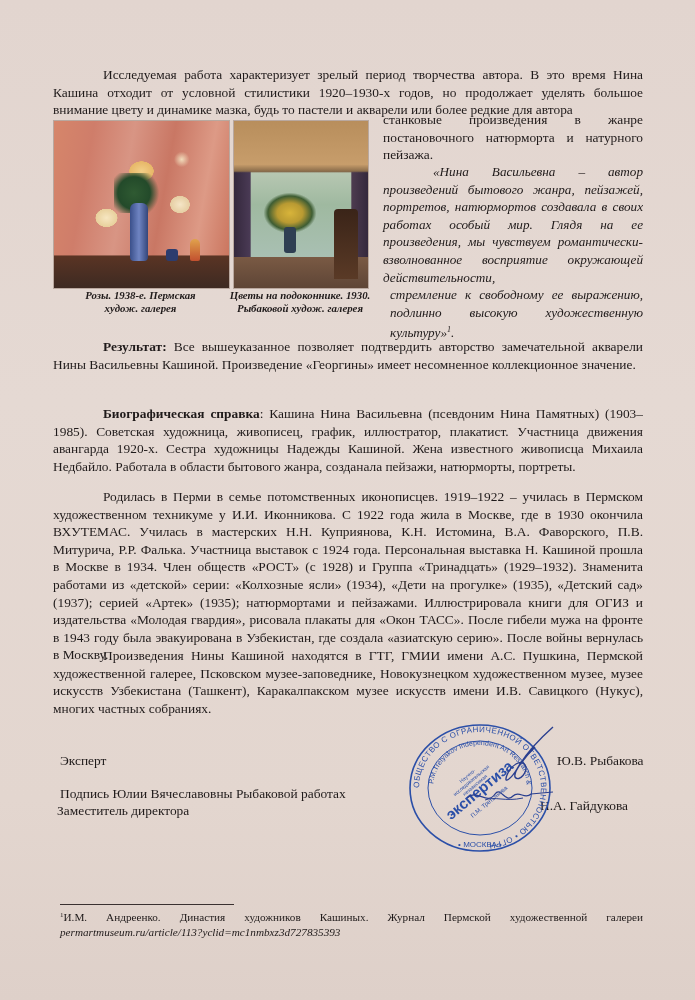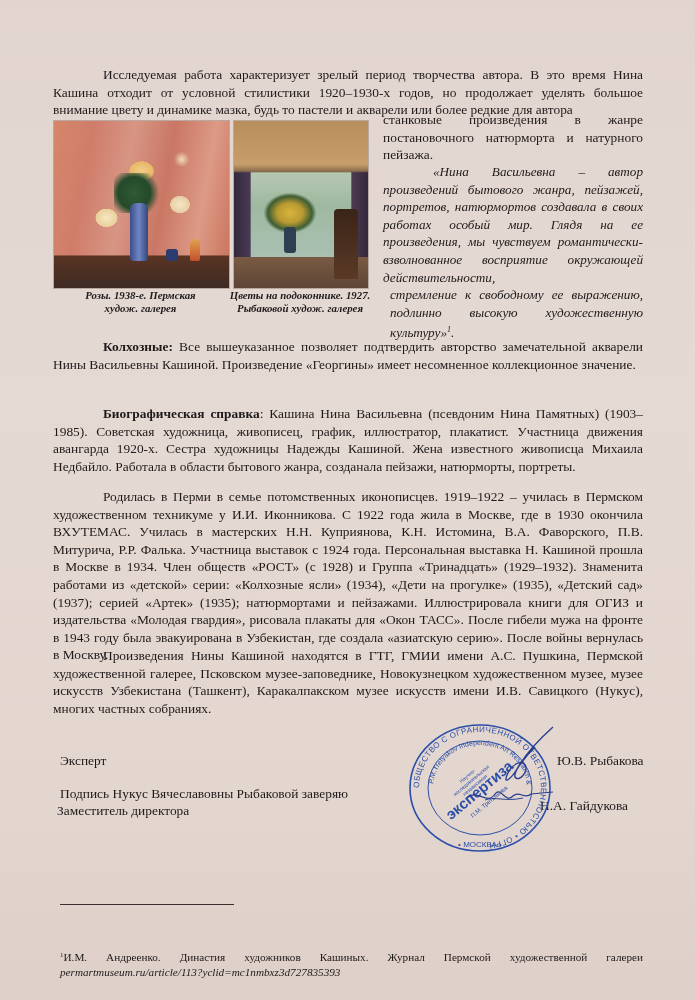--- a/index.html
+++ b/index.html
@@ -65,21 +65,21 @@
   #sig-deputy { left: 57px; top: 802px; }
   #sig-name1 { left: 557px; top: 752px; }
   #sig-name2 { left: 540px; top: 797px; }
 
   #stamp { position: absolute; left: 405px; top: 723px; width: 150px; height: 130px; }
   #sign1 { position:absolute; left: 495px; top: 725px; width: 60px; height: 65px; }
   #sign2 { position:absolute; left: 465px; top: 780px; width: 90px; height: 30px; }
 
   #fn-rule { position: absolute; left: 60px; top: 904px; width: 174px; height: 1px; background: #3a3030; }
   #fn { position: absolute; left: 60px; top: 908px; width: 583px; font-size: 11.2px; line-height: 14.5px; }
-  #fn .fn-line1 { text-align: justify; text-align-last: justify; margin-top: 40px; }
+  #fn .fn-line1 { text-align: justify; text-align-last: justify; }
   #fn sup { font-size: 7px; vertical-align: 4px; }
   #fn .url { font-style: italic; }
   sup.ref { font-size: 8px; vertical-align: 5px; font-style: italic; }
 </style>
 </head>
 <body>
 
 <div class="page">
 
   <p class="txt indent" id="p-intro" style="margin:0"><span>Исследуемая работа характеризует зрелый период творчества автора. В это время Нина Кашина отходит от условной стилистики 1920–1930-х годов, но продолжает уделять большое внимание цвету и динамике мазка, будь то пастели и акварели или более редкие для автора</span></p>
@@ -95,41 +95,41 @@
     <div class="bouquet"></div>
     <div class="vase2"></div>
     <div class="chair"></div>
   </div>
 
   <div class="cap" id="cap1">
     <div>Розы. 1938-е. Пермская</div>
     <div>худож. галерея</div>
   </div>
   <div class="cap" id="cap2">
-    <div>Цветы на подоконнике. 1927.</div>
+    <div>Цветы на подоконнике. 1930.</div>
     <div>Рыбаковой худож. галерея</div>
   </div>
 
   <p class="txt" id="p-side" style="margin:0"><span>станковые произведения в жанре постановочного натюрморта и натурного пейзажа.</span></p>
 
   <div class="txt" id="p-quote">
     <div style="text-indent:50px">«Нина Васильевна – автор произведений бытового жанра, пейзажей, портретов, натюрмортов создавала в своих работах особый мир. Глядя на ее произведения, мы чувствуем романтически-взволнованное восприятие окружающей действительности,</div>
     <div class="q2"><span>стремление к свободному ее выражению, подлинно высокую художественную культуру»</span><sup class="ref">1</sup><span>.</span></div>
   </div>
 
-  <p class="txt indent" id="p-result" style="margin:0"><b>Колхозные:</b><span> Все вышеуказанное позволяет подтвердить авторство замечательной акварели Нины Васильевны Кашиной. Произведение «Георгины» имеет несомненное коллекционное значение.</span></p>
+  <p class="txt indent" id="p-result" style="margin:0"><b>Результат:</b><span> Все вышеуказанное позволяет подтвердить авторство замечательной акварели Нины Васильевны Кашиной. Произведение «Георгины» имеет несомненное коллекционное значение.</span></p>
 
   <p class="txt indent" id="p-bio1" style="margin:0"><b>Биографическая справка</b><span>: Кашина Нина Васильевна (псевдоним Нина Памятных) (1903–1985). Советская художница, живописец, график, иллюстратор, плакатист. Участница движения авангарда 1920-х. Сестра художницы Надежды Кашиной. Жена известного живописца Михаила Недбайло. Работала в области бытового жанра, созданала пейзажи, натюрморты, портреты.</span></p>
 
   <p class="txt indent" id="p-bio2" style="margin:0"><span>Родилась в Перми в семье потомственных иконописцев. 1919–1922 – училась в Пермском художественном техникуме у И.И. Иконникова. С 1922 года жила в Москве, где в 1930 окончила ВХУТЕМАС. Училась в мастерских Н.Н. Куприянова, К.Н. Истомина, В.А. Фаворского, П.В. Митурича, Р.Р. Фалька. Участница выставок с 1924 года. Персональная выставка Н. Кашиной прошла в Москве в 1934. Член обществ «РОСТ» (с 1928) и Группа «Тринадцать» (1929–1932). Знаменита работами из «детской» серии: «Колхозные ясли» (1934), «Дети на прогулке» (1935), «Детский сад» (1937); серией «Артек» (1935); натюрмортами и пейзажами. Иллюстрировала книги для ОГИЗ и издательства «Молодая гвардия», рисовала плакаты для «Окон ТАСС». После гибели мужа на фронте в 1943 году была эвакуирована в Узбекистан, где создала «азиатскую серию». После войны вернулась в Москву.</span></p>
 
   <p class="txt indent" id="p-bio3" style="margin:0"><span>Произведения Нины Кашиной находятся в ГТГ, ГМИИ имени А.С. Пушкина, Пермской художественной галерее, Псковском музее-заповеднике, Новокузнецком художественном музее, музее искусств Узбекистана (Ташкент), Каракалпакском музее искусств имени И.В. Савицкого (Нукус), многих частных собраниях.</span></p>
 
   <div class="sig" id="sig-expert">Эксперт</div>
-  <div class="sig" id="sig-certify">Подпись Нукус Вячеславовны Рыбаковой заверяю</div>
+  <div class="sig" id="sig-certify">Подпись Юлии Вячеславовны Рыбаковой работах</div>
   <div class="sig" id="sig-deputy">Заместитель директора</div>
   <div class="sig" id="sig-name1">Ю.В. Рыбакова</div>
   <div class="sig" id="sig-name2">Н.А. Гайдукова</div>
 
   <svg id="stamp" viewBox="0 0 150 130">
     <defs>
       <path id="outerArc" d="M 14 65 A 61 56 0 1 1 136 65 A 61 56 0 1 1 14 65"></path>
       <path id="innerArc" d="M 28 65 A 47 43 0 1 1 122 65"></path>
     </defs>
     <ellipse cx="75" cy="65" rx="70" ry="63" fill="none" stroke="#2b4fa8" stroke-width="1.6"></ellipse>

